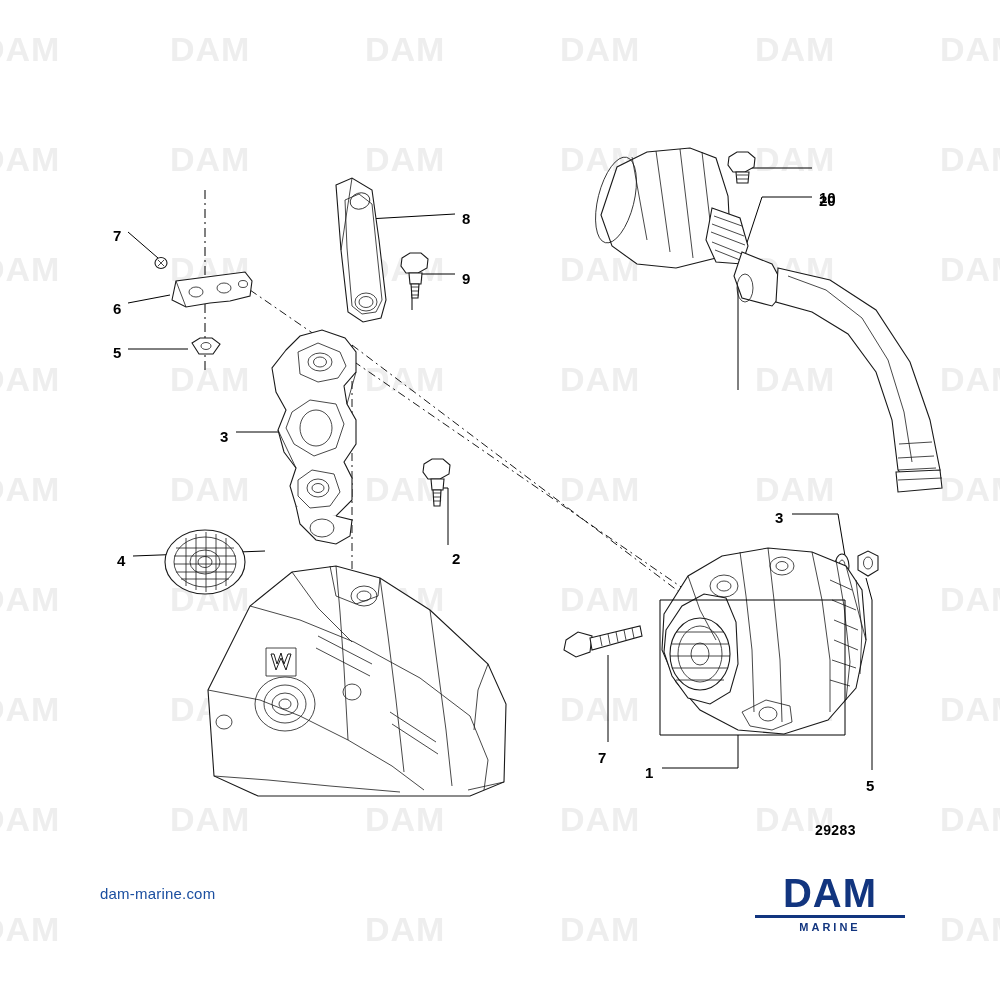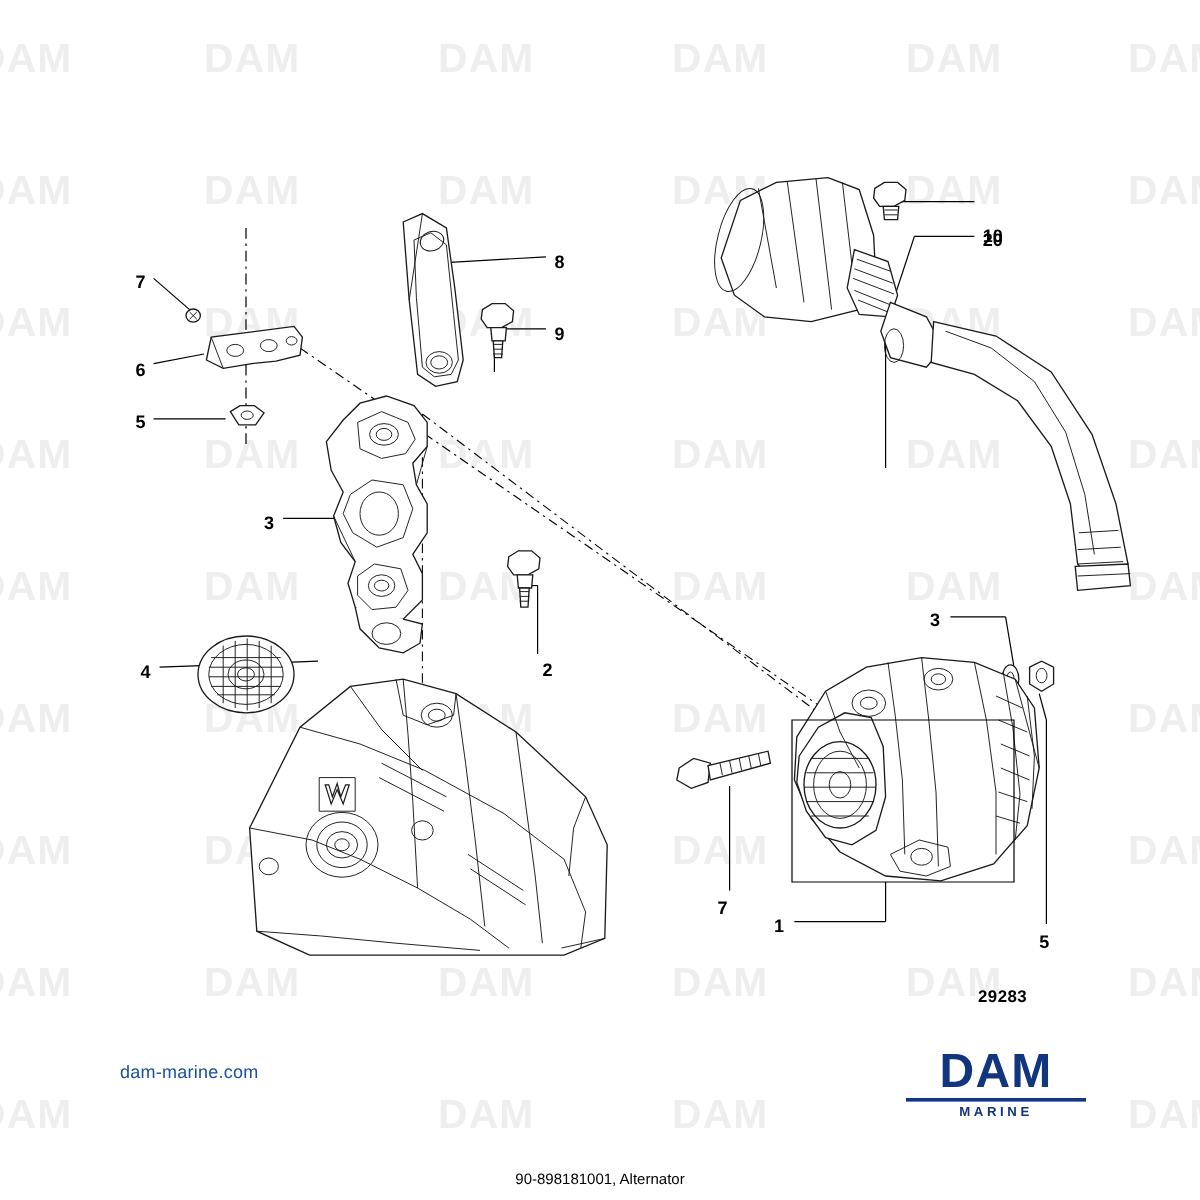--- a/index.html
+++ b/index.html
@@ -419,15 +419,14 @@
   <div class="drawing-number">29283</div>
 
   <div class="site-url">dam-marine.com</div>
 
   <div class="brand-logo">
     <div class="brand-main">DAM</div>
     <div class="brand-rule"></div>
     <div class="brand-sub">MARINE</div>
   </div>
 
-  <div class="footer-caption">90-898181001, Alternator</div>
 
 </div>
 
 </body></html>

